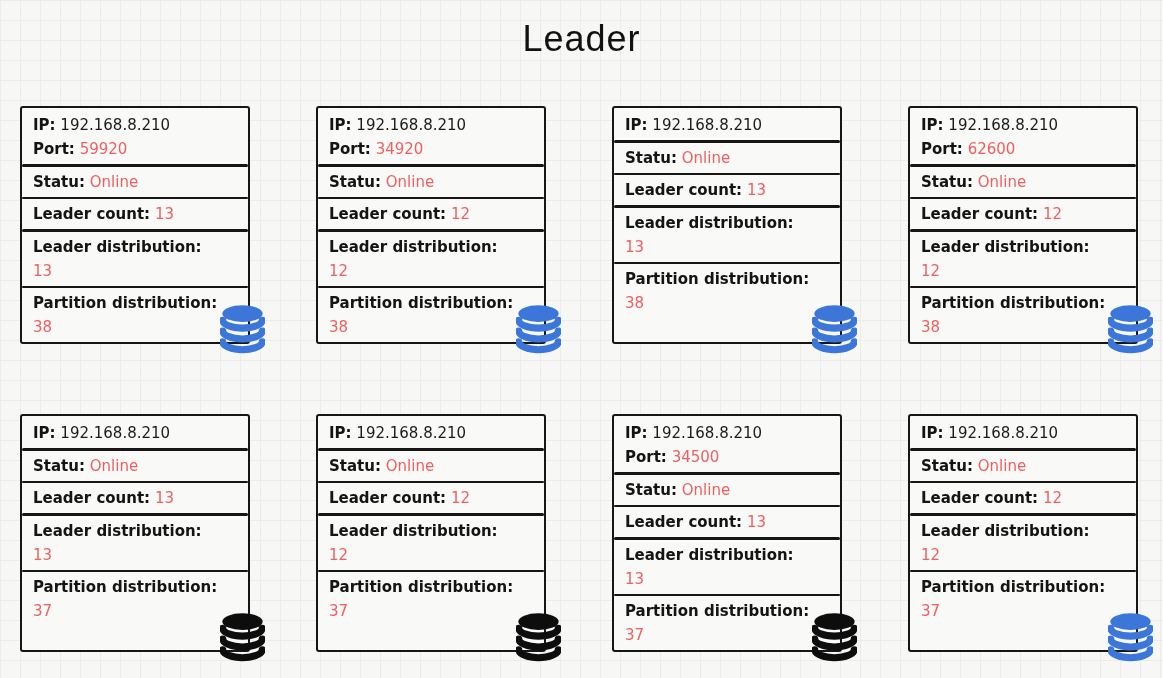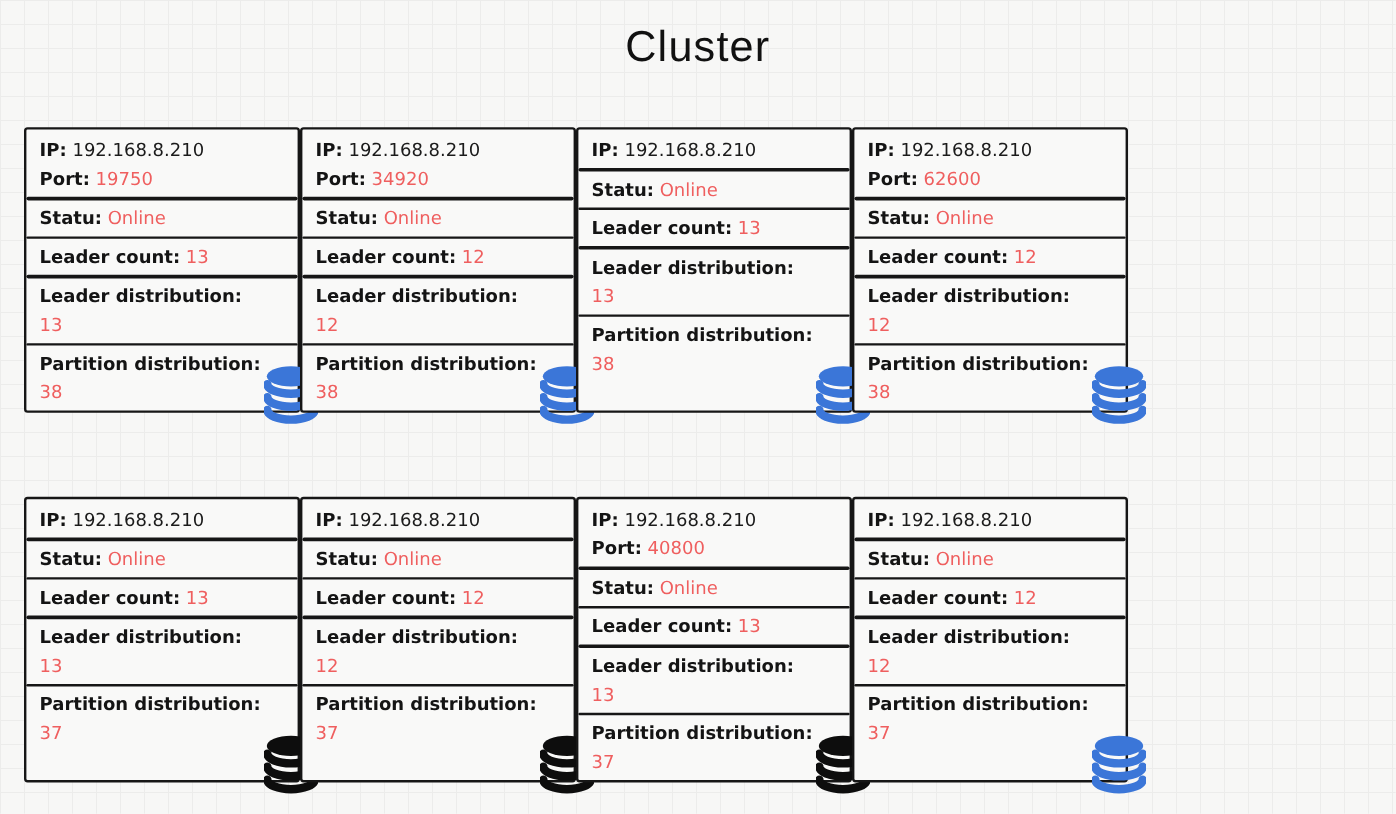--- a/index.html
+++ b/index.html
@@ -25,20 +25,21 @@
     font-family:"Liberation Sans", sans-serif;
     font-size:36px;
     font-weight:normal;
     letter-spacing:1px;
     color:#111;
   }
   .row {
     position:absolute;
     left:20px;
     display:flex;
+    gap:66px;
   }
   #row-0 { top:106px; }
   #row-1 { top:414px; }
   .card {
     box-sizing:border-box;
     width:230px;
     height:238px;
     background:#f9f9f8;
     border:2.5px solid #161616;
     border-radius:3px;
@@ -58,32 +59,32 @@
     height:52px;
     right:-17px;
     bottom:-14px;
   }
   .db-blue  { color:var(--db-blue, #3b76d8); }
   .db-black { color:var(--db-black, #0d0d0d); }
 </style>
 </head>
 <body>
 
-<h1 class="title">Cluster</h1>
+<h1 class="title">Leader</h1>
 
 <div class="row" id="row-0">
   <div class="card">
     <div class="sec first">
       <div class="line">
         <span class="lbl">IP:</span>
         <span class="val-dark">192.168.8.210</span>
       </div>
       <div class="line">
         <span class="lbl">Port:</span>
-        <span class="val">19750</span>
+        <span class="val">59920</span>
       </div>
     </div>
     <div class="sep"></div>
     <div class="sec">
       <div class="line">
         <span class="lbl">Statu:</span>
         <span class="val">Online</span>
       </div>
     </div>
     <div class="sep"></div>
@@ -364,21 +365,21 @@
   </div>
 
   <div class="card">
     <div class="sec first">
       <div class="line">
         <span class="lbl">IP:</span>
         <span class="val-dark">192.168.8.210</span>
       </div>
       <div class="line">
         <span class="lbl">Port:</span>
-        <span class="val">40800</span>
+        <span class="val">34500</span>
       </div>
     </div>
     <div class="sep"></div>
     <div class="sec">
       <div class="line">
         <span class="lbl">Statu:</span>
         <span class="val">Online</span>
       </div>
     </div>
     <div class="sep"></div>

